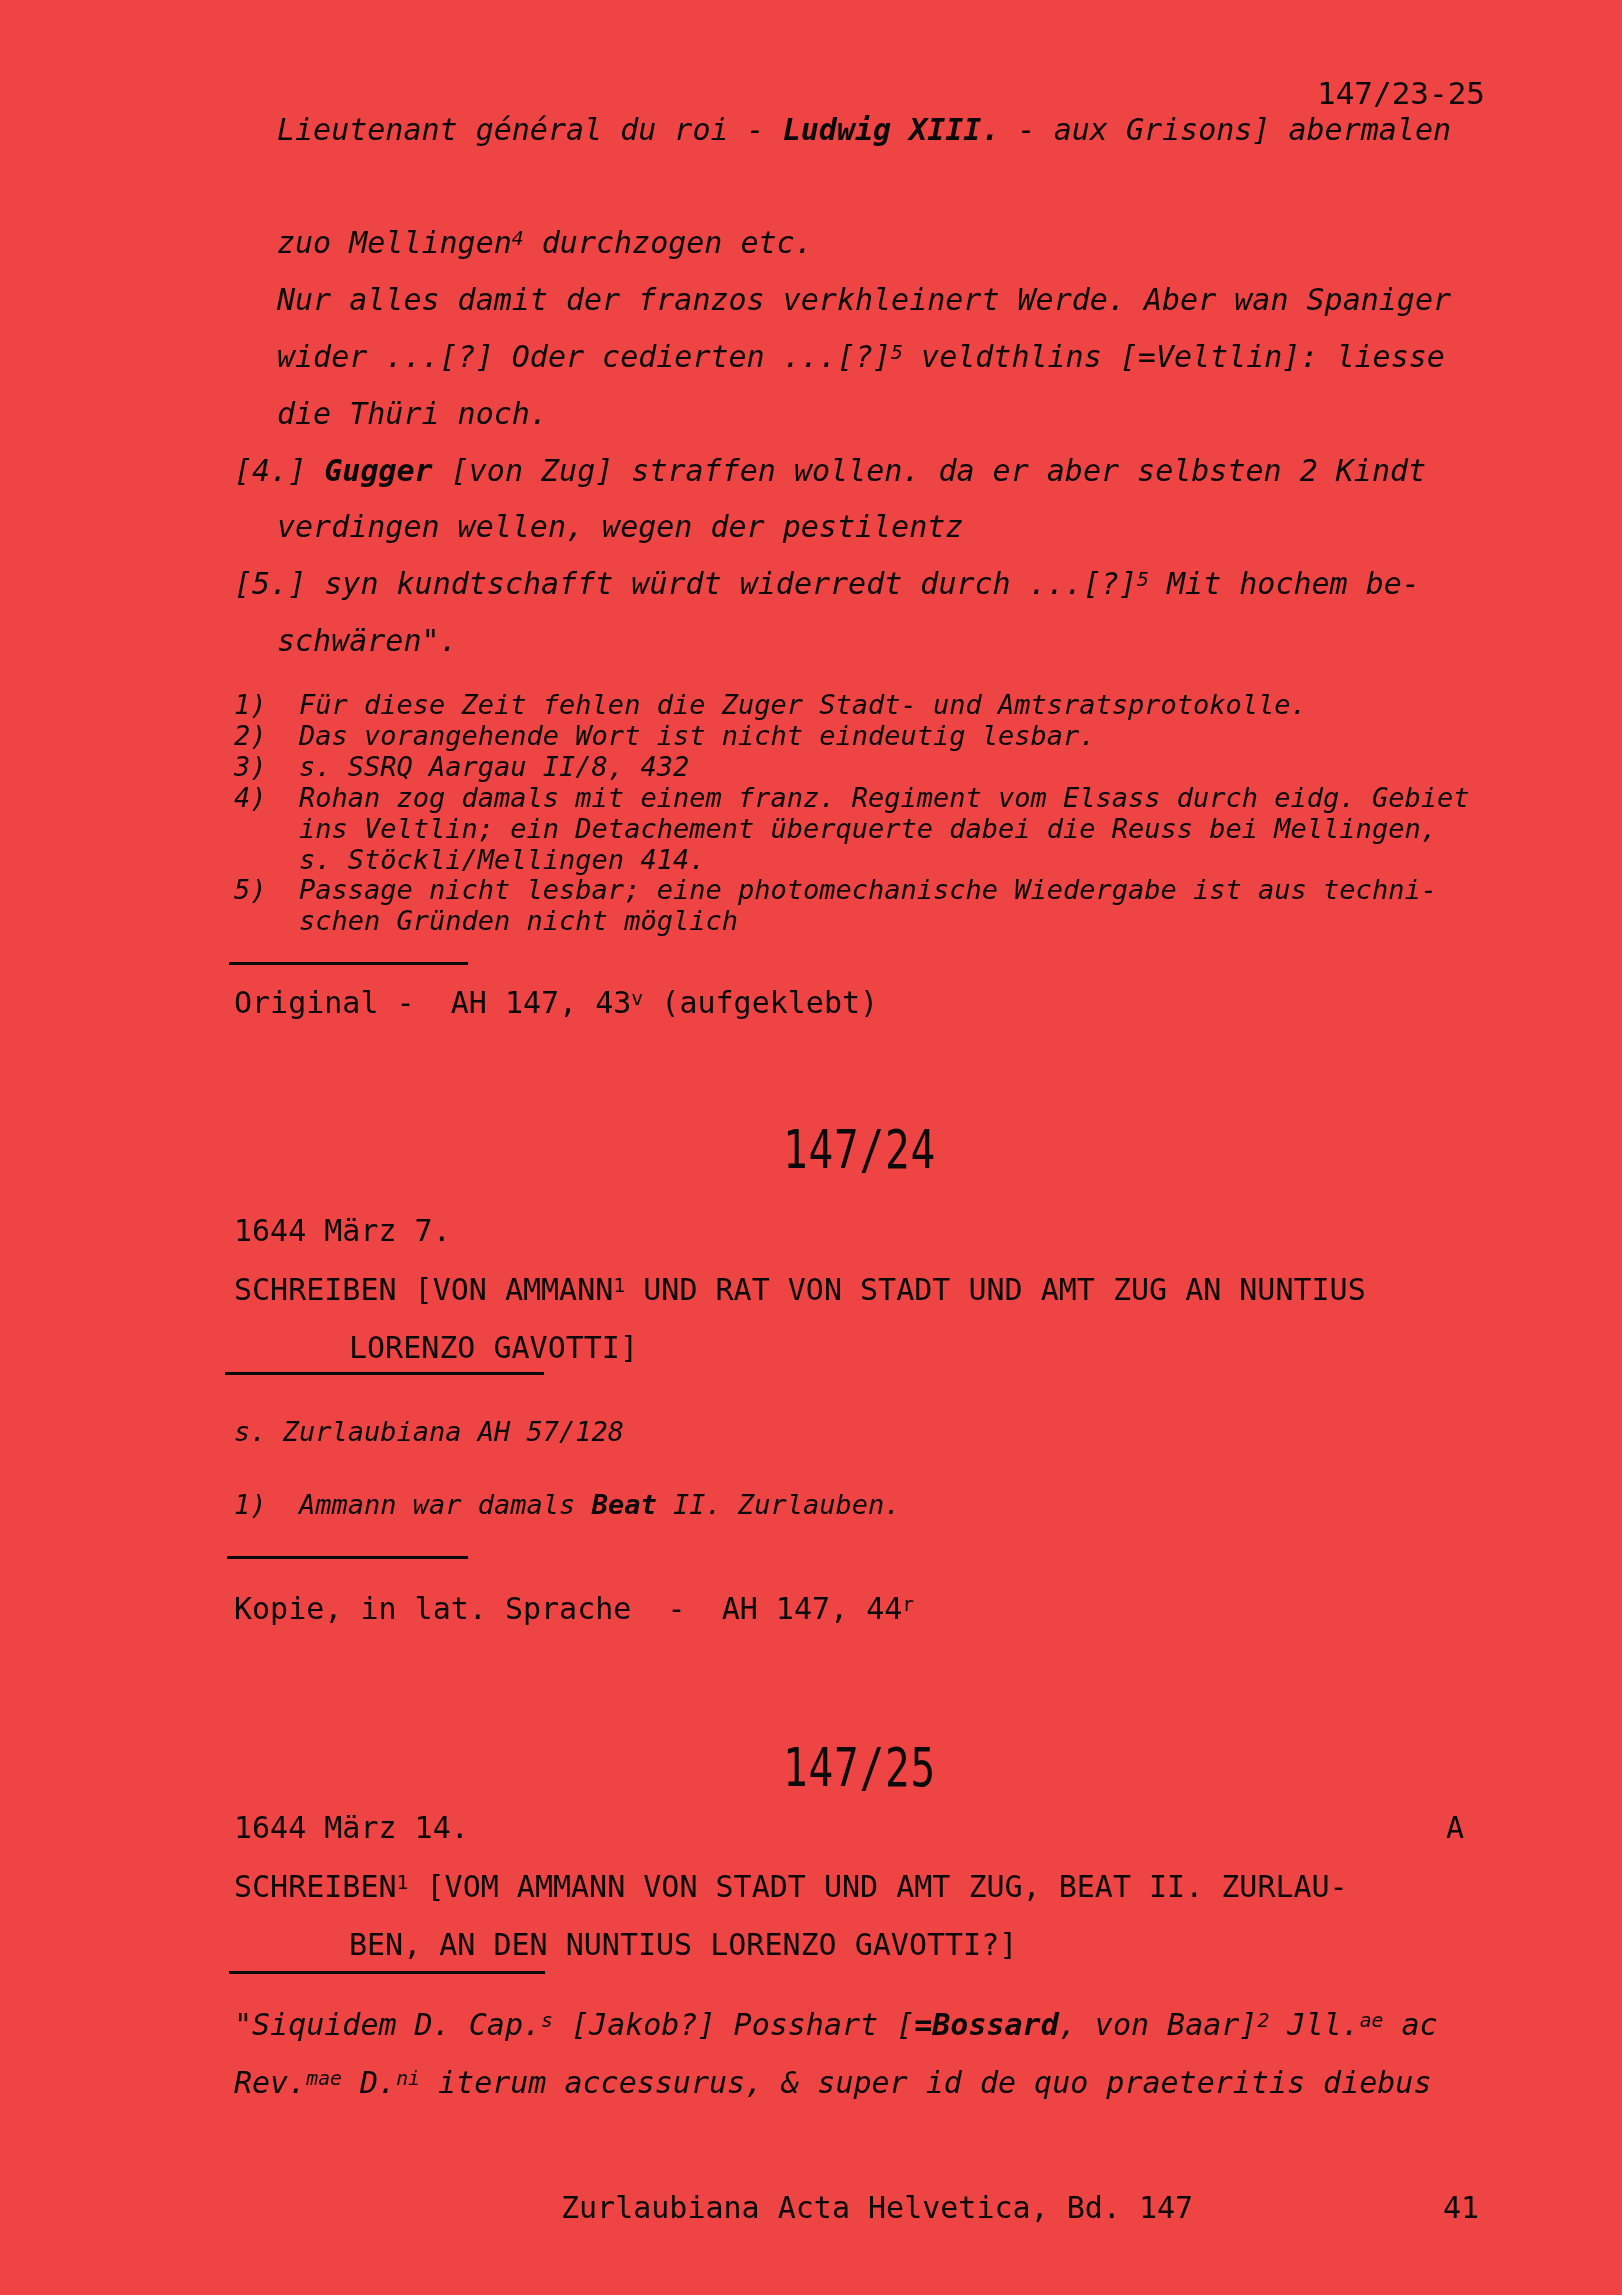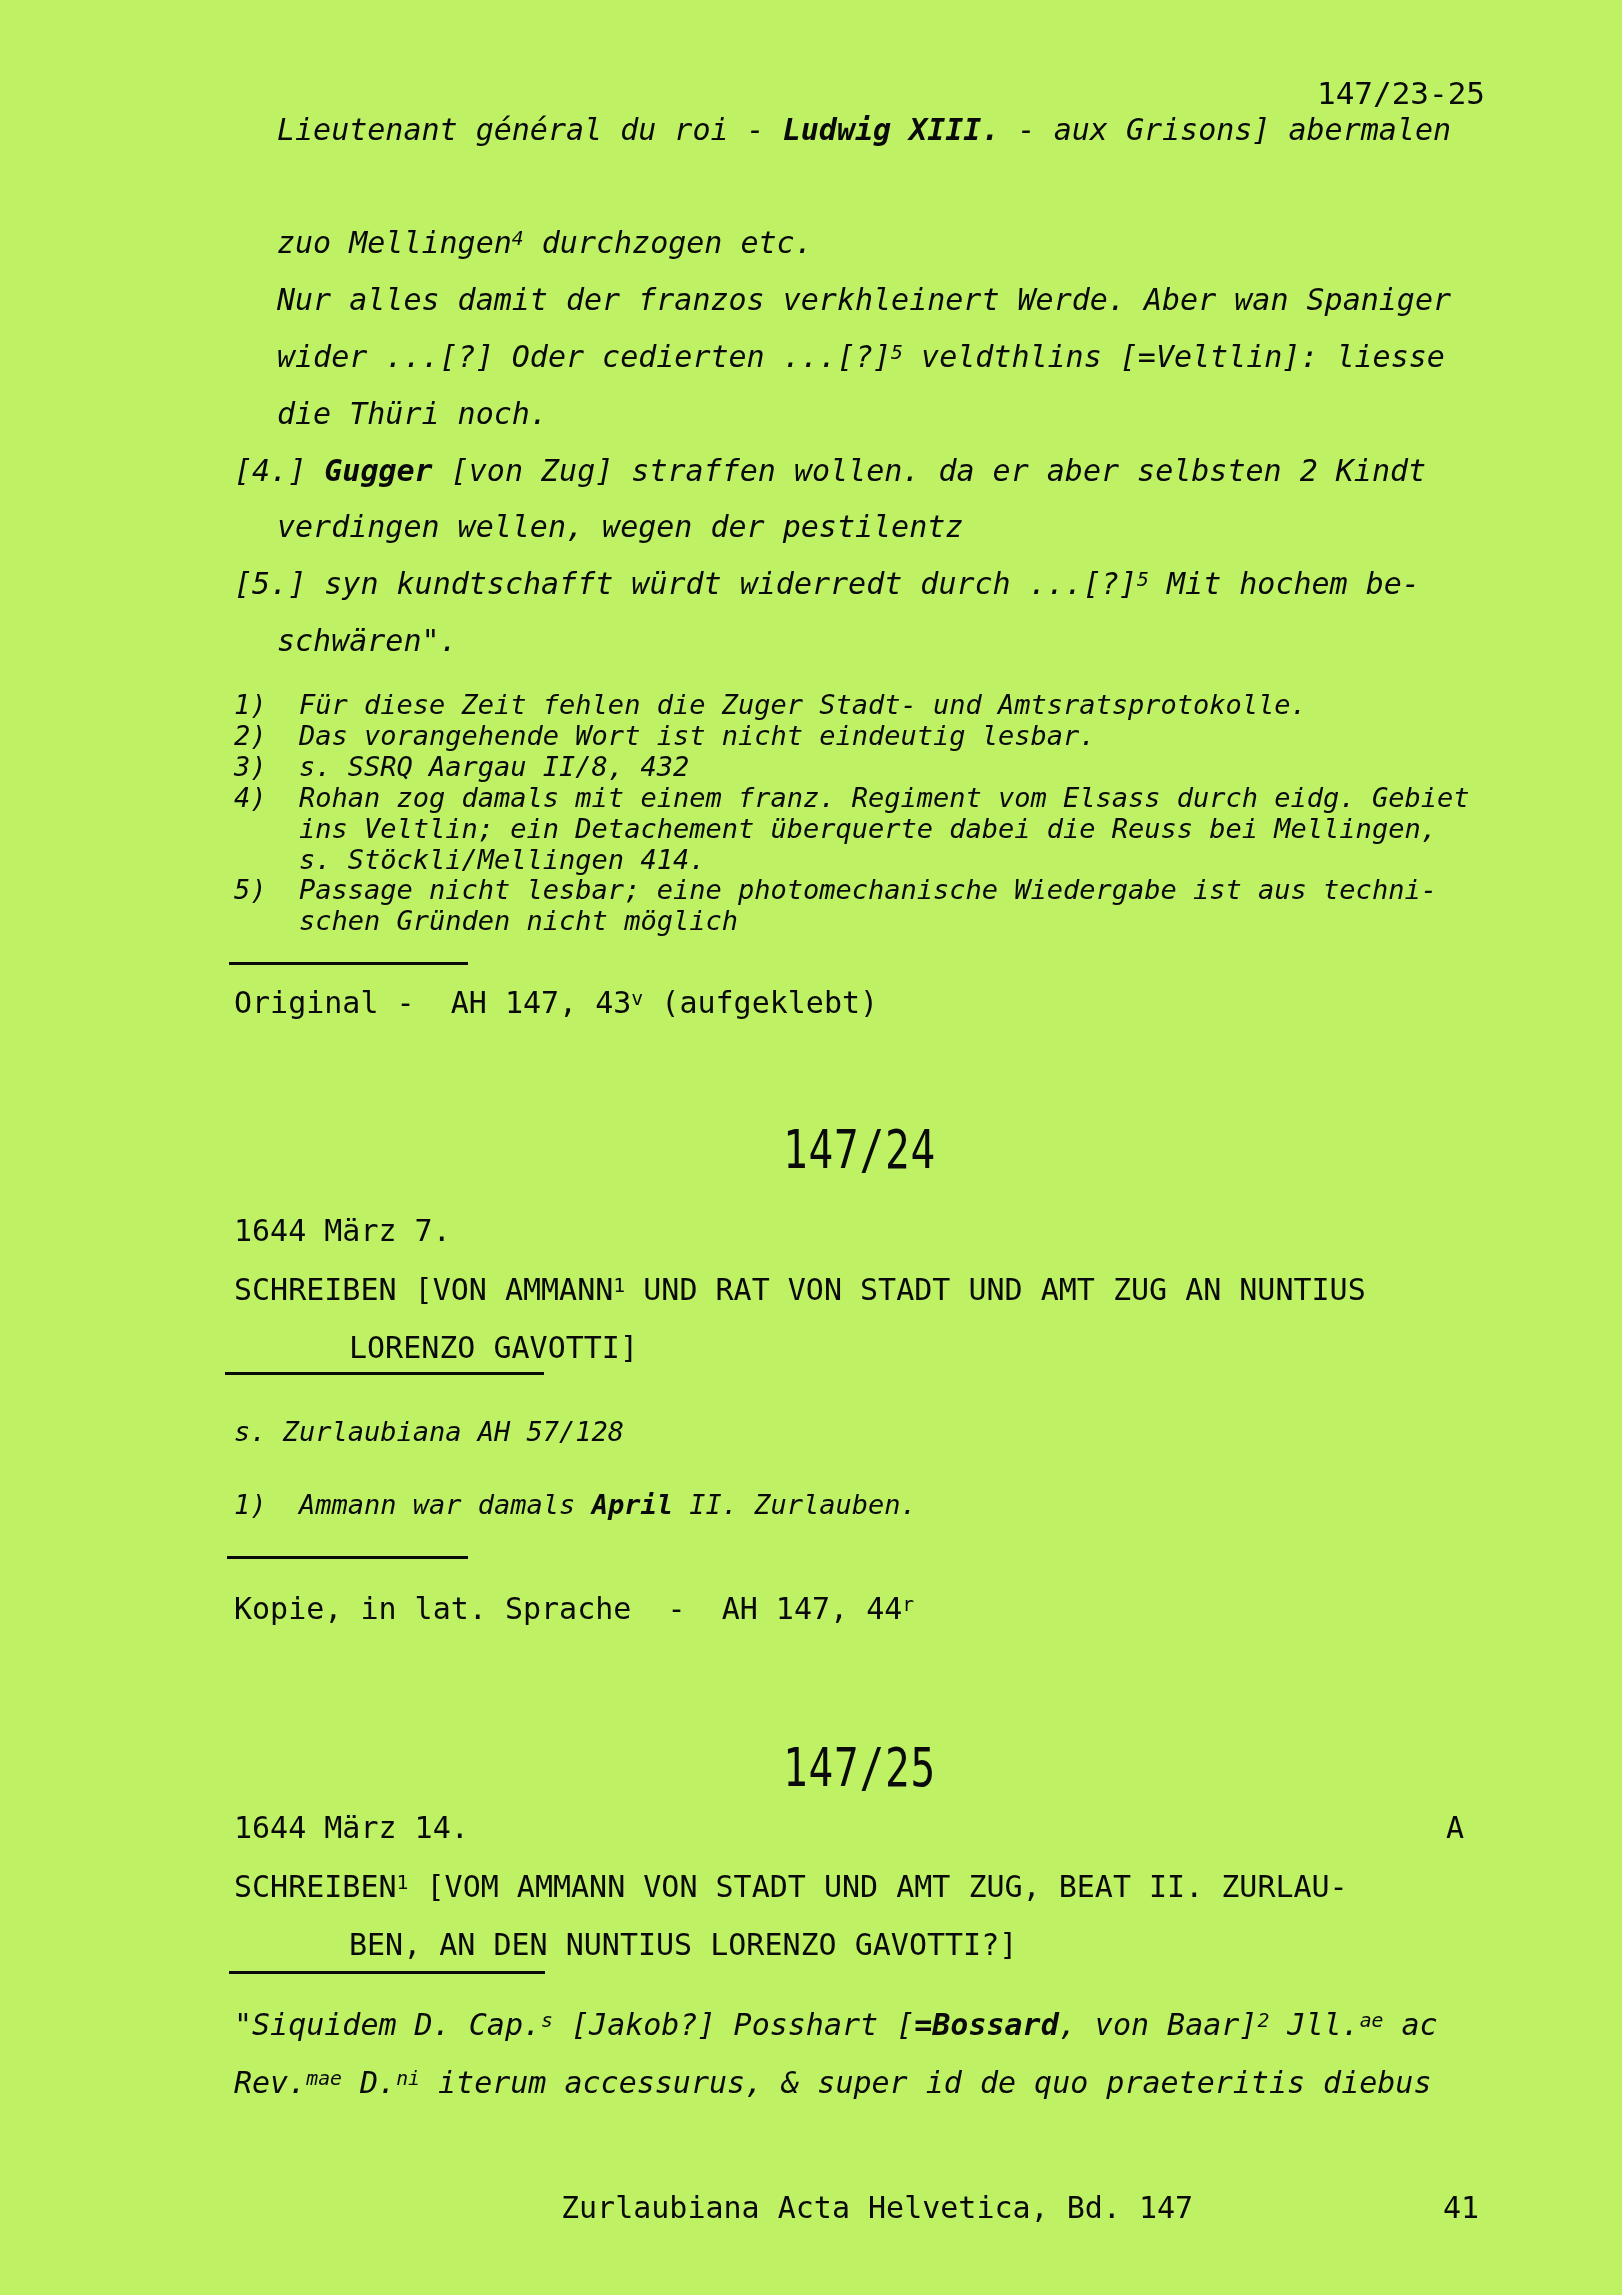--- a/index.html
+++ b/index.html
@@ -1,19 +1,19 @@
 <!DOCTYPE html>
 <html style="font-size:13px"><head>
 <meta charset="utf-8">
 <style>
   html,body{margin:0;padding:0;background:#888;}
   .page{
     position:relative;
     width:1622px;height:2295px;
-    background:#bef264;
+    background:#ef4444;
     color:#0a0a0a;
     font-family:"DejaVu Sans Mono","Liberation Mono",monospace;
     overflow:hidden;
   }
   .ln{
     position:absolute;
     white-space:pre;
     font-size:30px;
     line-height:1.18;
     letter-spacing:0;
@@ -86,21 +86,21 @@
 
   <div class="ln" style="top:1213px;left:234px;">1644 März 7.</div>
 
   <div class="ln" style="top:1272px;left:234px;"><span>SCHREIBEN [VON AMMANN</span><sup>1</sup><span> UND RAT VON STADT UND AMT ZUG AN NUNTIUS</span></div>
   <div class="ln" style="top:1330px;left:349px;">LORENZO GAVOTTI]</div>
 
   <div class="rule" style="top:1372px;left:225px;width:319px;"></div>
 
   <div class="ln it fn" style="top:1416px;left:234px;">s. Zurlaubiana AH 57/128</div>
 
-  <div class="ln it fn" style="top:1489px;left:234px;"><span>1)  Ammann war damals </span><b class="b">April</b><span> II. Zurlauben.</span></div>
+  <div class="ln it fn" style="top:1489px;left:234px;"><span>1)  Ammann war damals </span><b class="b">Beat</b><span> II. Zurlauben.</span></div>
 
   <div class="rule" style="top:1556px;left:227px;width:241px;"></div>
   <div class="ln" style="top:1591px;left:234px;"><span>Kopie, in lat. Sprache  -  AH 147, 44</span><sup>r</sup></div>
 
   <div class="hnum" style="top:1737px;">147/25</div>
 
   <div class="ln" style="top:1810px;left:234px;">1644 März 14.</div>
   <div class="ln right-band" style="top:1810px;left:234px;width:1230px;">A</div>
 
   <div class="ln" style="top:1869px;left:234px;text-align:center;"><span>SCHREIBEN</span><sup>1</sup><span> [VOM AMMANN VON STADT UND AMT ZUG, BEAT II. ZURLAU-</span></div>

